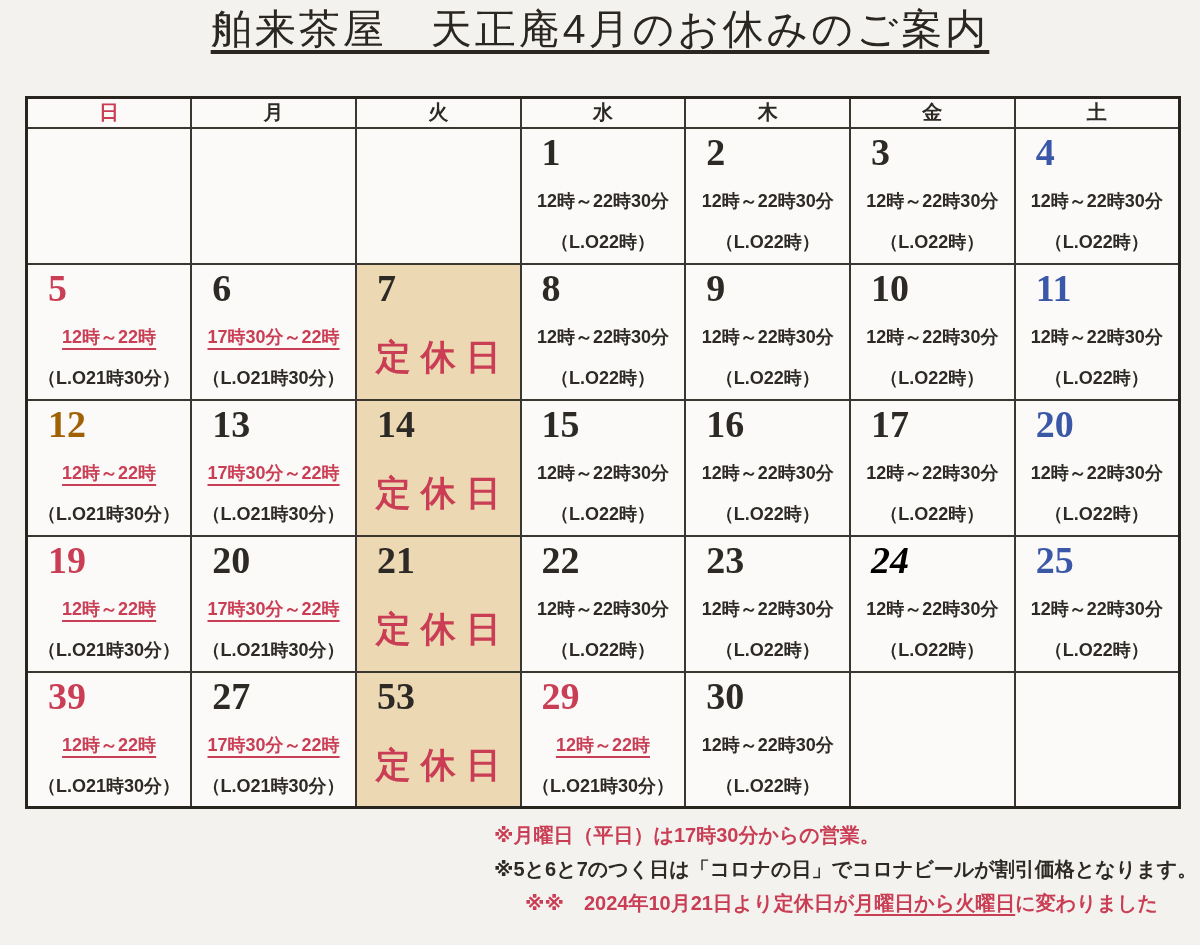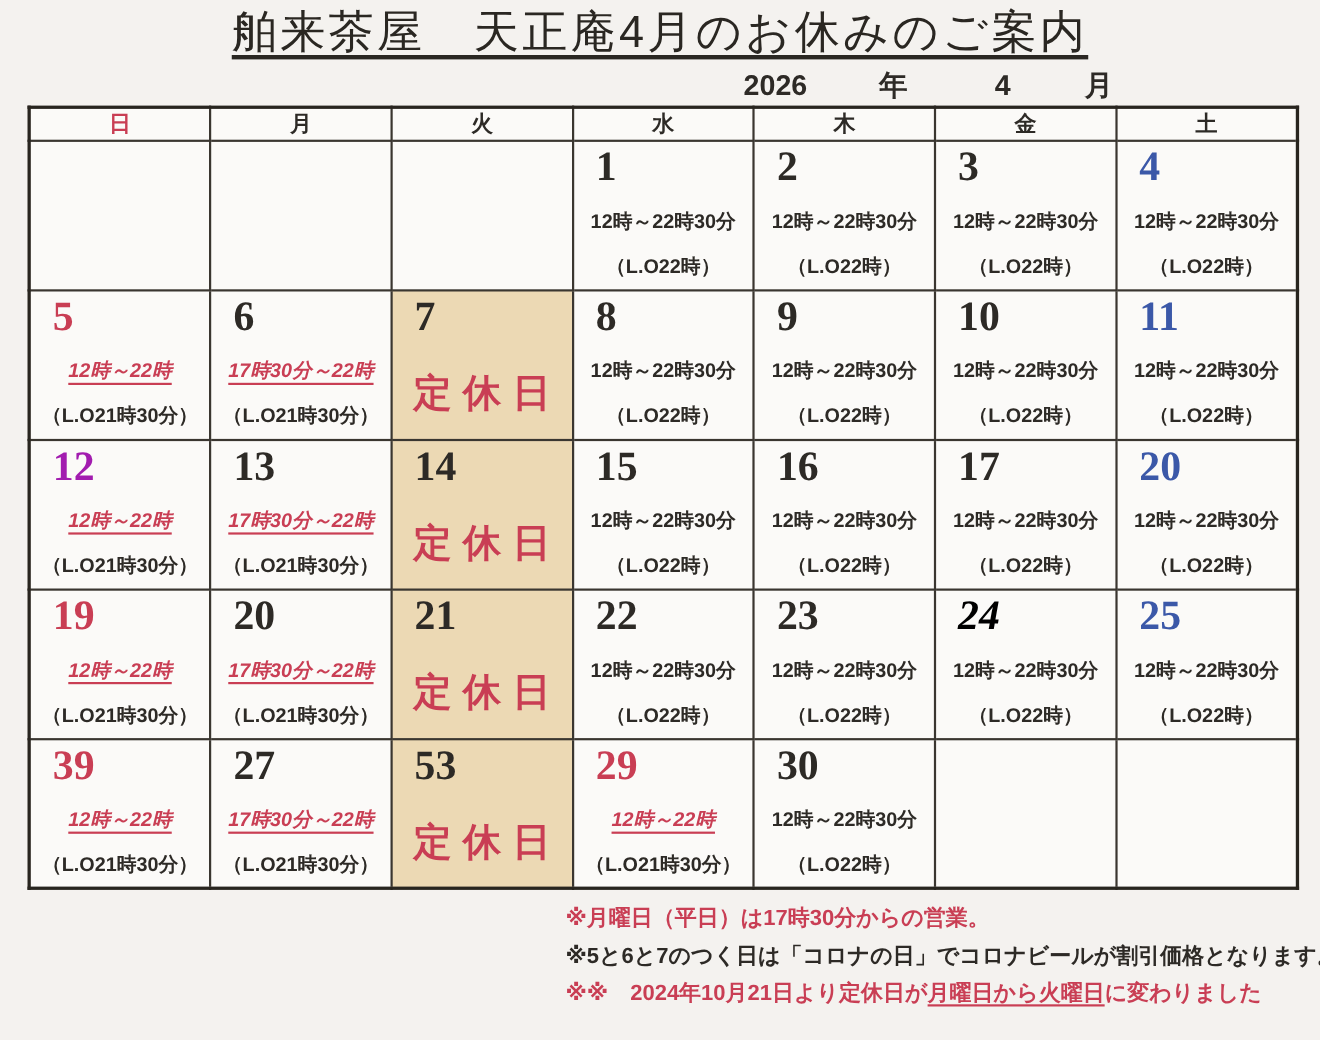--- a/index.html
+++ b/index.html
@@ -79,42 +79,41 @@
     margin-top: 16px;
     text-align: center;
     font-size: 18px;
     font-weight: 700;
     white-space: nowrap;
   }
   .t.tr-red {
     text-decoration: underline;
     text-decoration-thickness: 2px;
     text-underline-offset: 5px;
-    font-style: italic;
   }
   .lo {
     margin-top: 17px;
     text-align: center;
     font-size: 18px;
     font-weight: 700;
     color: #2d2a26;
     white-space: nowrap;
   }
   .closed {
     margin-top: 25px;
     text-align: center;
     font-size: 35px;
     font-weight: 800;
     letter-spacing: 10px;
     text-indent: 10px;
   }
 
   .notes {
     position: absolute;
-    left: 514px;
+    left: 494px;
     top: 820px;
     width: 686px;
   }
   .note {
     margin: 0 0 8px 0;
     font-size: 20px;
     font-weight: 800;
     line-height: 1.3;
     white-space: nowrap;
   }
@@ -125,26 +124,20 @@
     text-underline-offset: 4px;
   }
 </style>
 </head>
 <body>
 
 <div class="page">
 
   <h1 class="title">舶来茶屋　天正庵4月のお休みのご案内</h1>
 
-  <div class="period">
-    <span class="p-year">2026</span>
-    <span class="p-year-label">年</span>
-    <span class="p-month">4</span>
-    <span class="p-month-label">月</span>
-  </div>
 
   <table class="calendar">
     <thead>
       <tr id="weekday-row">
           <th style="color: rgb(201, 62, 84);">日</th>
           <th style="color: rgb(45, 42, 38);">月</th>
           <th style="color: rgb(45, 42, 38);">火</th>
           <th style="color: rgb(45, 42, 38);">水</th>
           <th style="color: rgb(45, 42, 38);">木</th>
           <th style="color: rgb(45, 42, 38);">金</th>
@@ -208,21 +201,21 @@
             <div class="lo">（L.O22時）</div>
           </td>
           <td>
             <div class="d" style="color: rgb(59, 88, 168);">11</div>
             <div class="t" style="color: rgb(45, 42, 38);">12時～22時30分</div>
             <div class="lo">（L.O22時）</div>
           </td>
         </tr>
         <tr>
           <td>
-            <div class="d" style="color: #a21caf;">12</div>
+            <div class="d" style="color: #a16207;">12</div>
             <div class="t tr-red" style="color: rgb(201, 62, 84);">12時～22時</div>
             <div class="lo">（L.O21時30分）</div>
           </td>
           <td>
             <div class="d" style="color: rgb(45, 42, 38);">13</div>
             <div class="t tr-red" style="color: rgb(201, 62, 84);">17時30分～22時</div>
             <div class="lo">（L.O21時30分）</div>
           </td>
           <td class="closed-bg">
             <div class="d" style="color: rgb(45, 42, 38);">14</div>
@@ -312,16 +305,16 @@
           </td>
           <td></td>
           <td></td>
         </tr>
       </tbody>
   </table>
 
   <div class="notes">
     <p class="note" id="note-1" style="color: rgb(201, 62, 84);">※月曜日（平日）は17時30分からの営業。</p>
     <p class="note black">※5と6と7のつく日は「コロナの日」でコロナビールが割引価格となります。</p>
-    <p class="note" id="note-3" style="color: rgb(201, 62, 84);"><span>※※　2024年10月21日より定休日が</span><span class="u">月曜日から火曜日</span><span>に変わりました</span></p>
+    <p class="note" id="note-3" style="color: rgb(201, 62, 84); margin-left: 31px;"><span>※※　2024年10月21日より定休日が</span><span class="u">月曜日から火曜日</span><span>に変わりました</span></p>
   </div>
 
 </div>
 
 </body></html>

